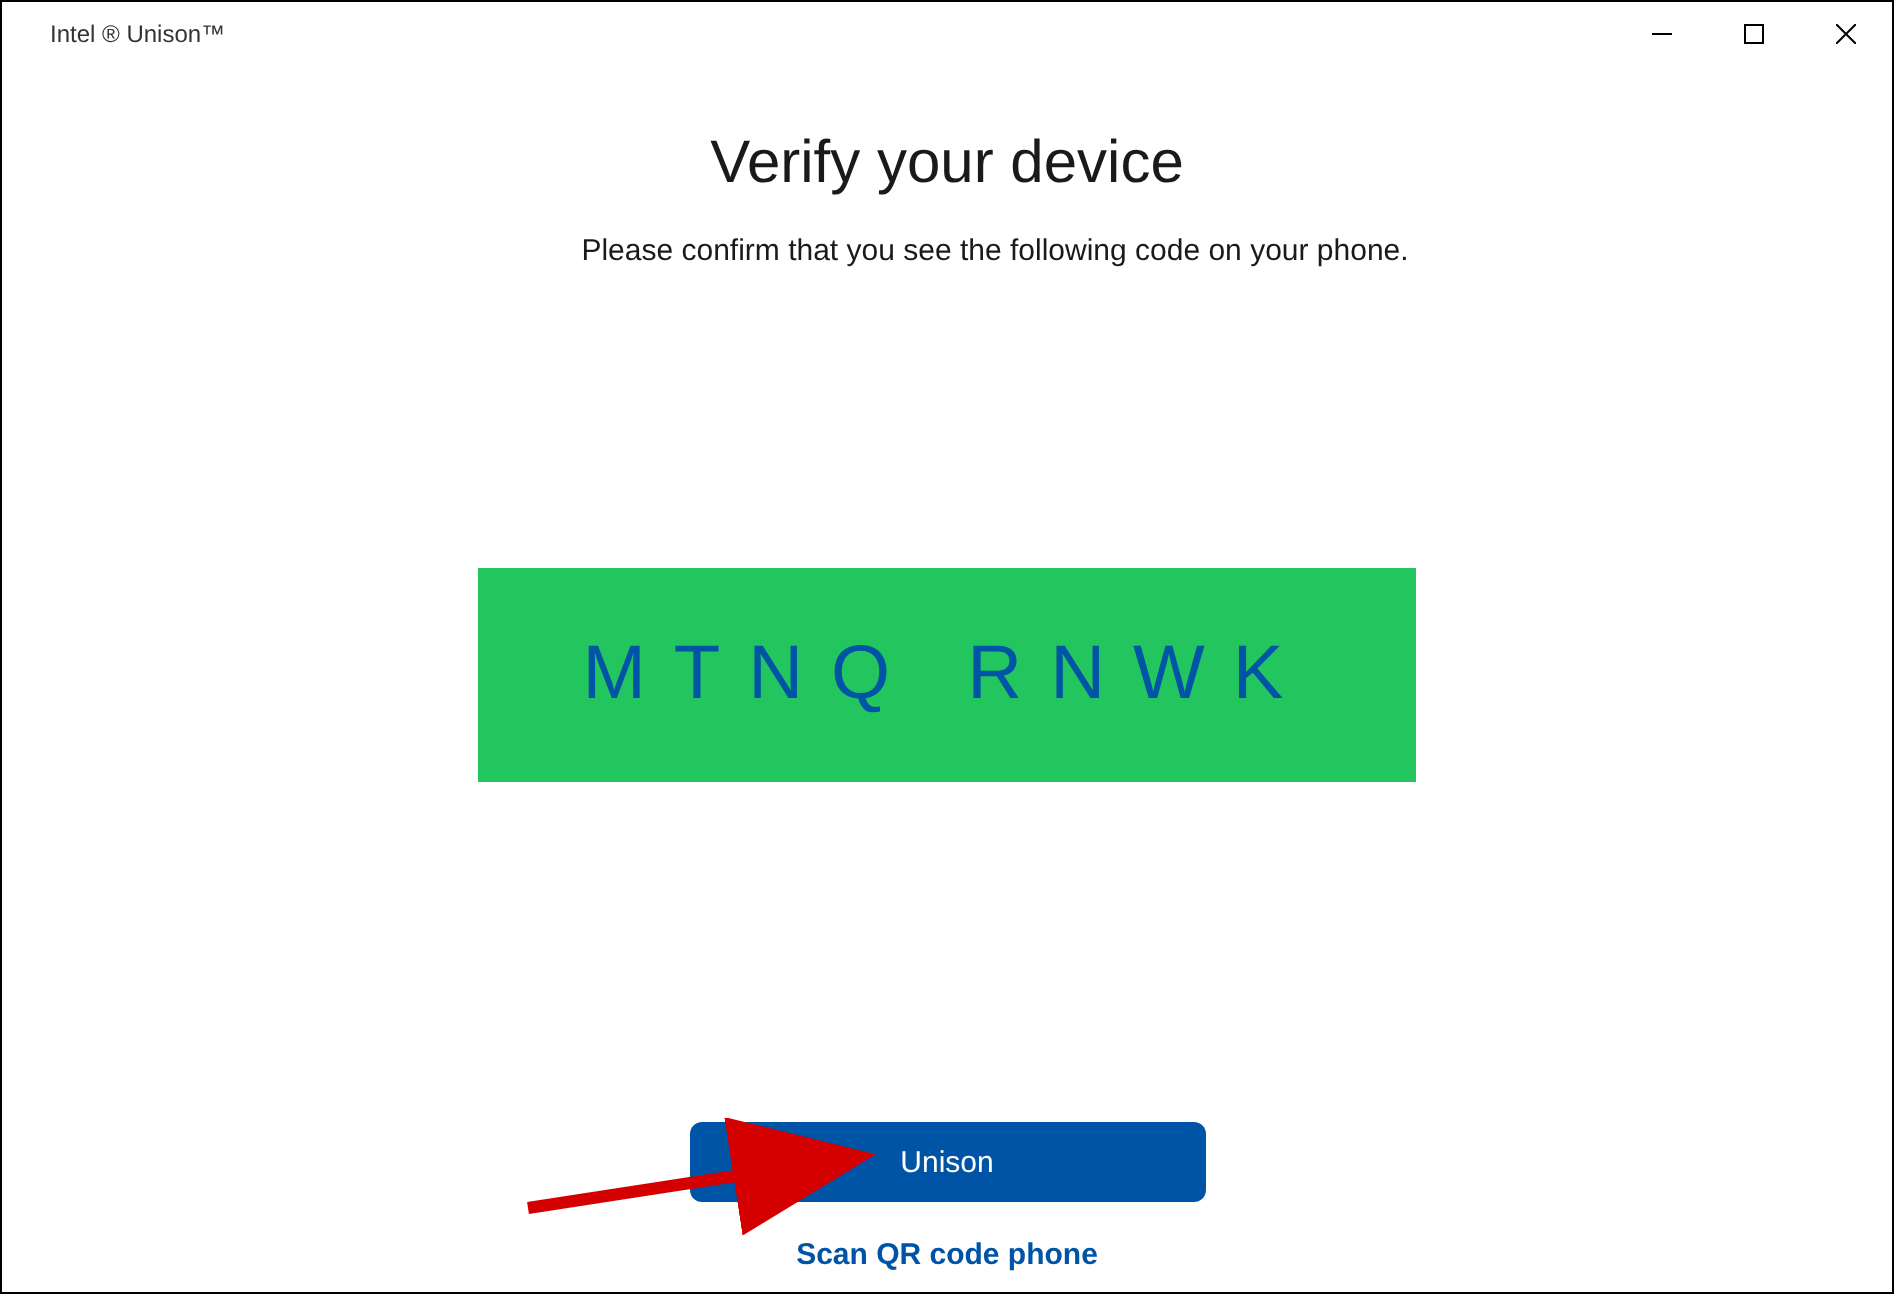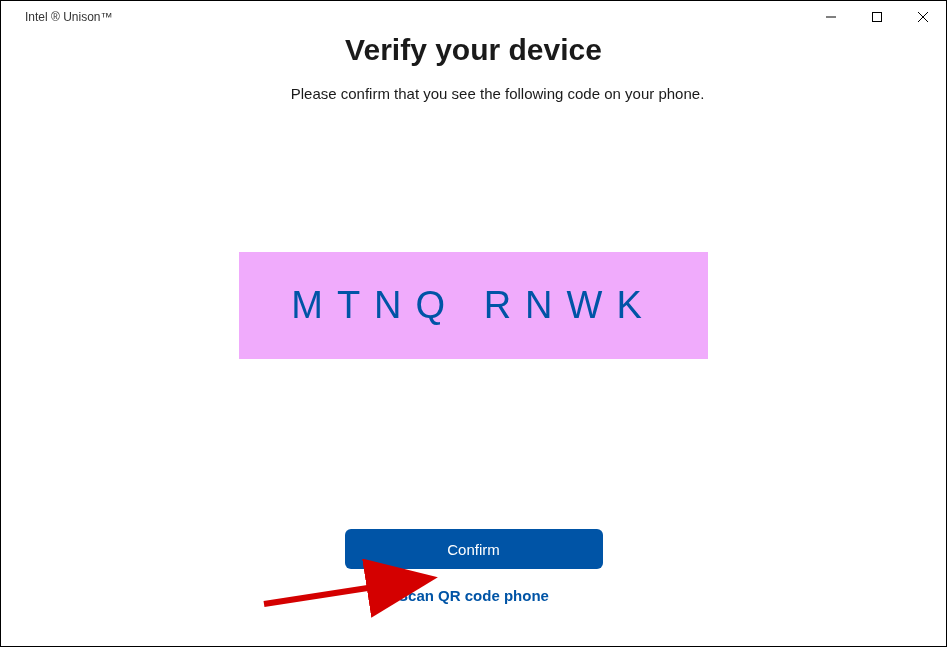--- a/index.html
+++ b/index.html
@@ -52,34 +52,35 @@
       top: 32px;
       left: 0;
       right: 0;
       bottom: 0;
       display: flex;
       flex-direction: column;
       align-items: center;
     }
     .heading {
       font-size: 30px;
-      font-weight: 700;
+      font-weight: 400;
       color: #1a1a1a;
+      margin-top: 32px;
       text-align: center;
     }
     .subheading {
       font-size: 15px;
       color: #1a1a1a;
       margin-top: 18px;
       text-align: center;
       margin-left: 48px;
     }
     .code-box {
       margin-top: 150px;
-      background: #f0abfc;
+      background: #22c55e;
       padding: 32px 52px;
     }
     .code-text {
       font-size: 38px;
       font-weight: 400;
       letter-spacing: 14px;
       color: #0054a6;
       white-space: pre;
     }
     .confirm-button {
@@ -136,21 +137,21 @@
 </div>
 
 <div class="content">
   <h1 class="heading">Verify your device</h1>
   <p class="subheading">Please confirm that you see the following code on your phone.</p>
 
   <div class="code-box">
     <div class="code-text">MTNQ RNWK</div>
   </div>
 
-  <button class="confirm-button">Confirm</button>
+  <button class="confirm-button">Unison</button>
 
   <div class="scan-link">Scan QR code phone</div>
 </div>
 
 <svg class="annotation-arrow" width="200" height="60">
   <defs>
     <marker id="arrowhead" markerWidth="12" markerHeight="10" refX="10" refY="5" orient="auto">
       <polygon points="0 0, 12 5, 0 10" fill="#d40000"></polygon>
     </marker>
   </defs>

